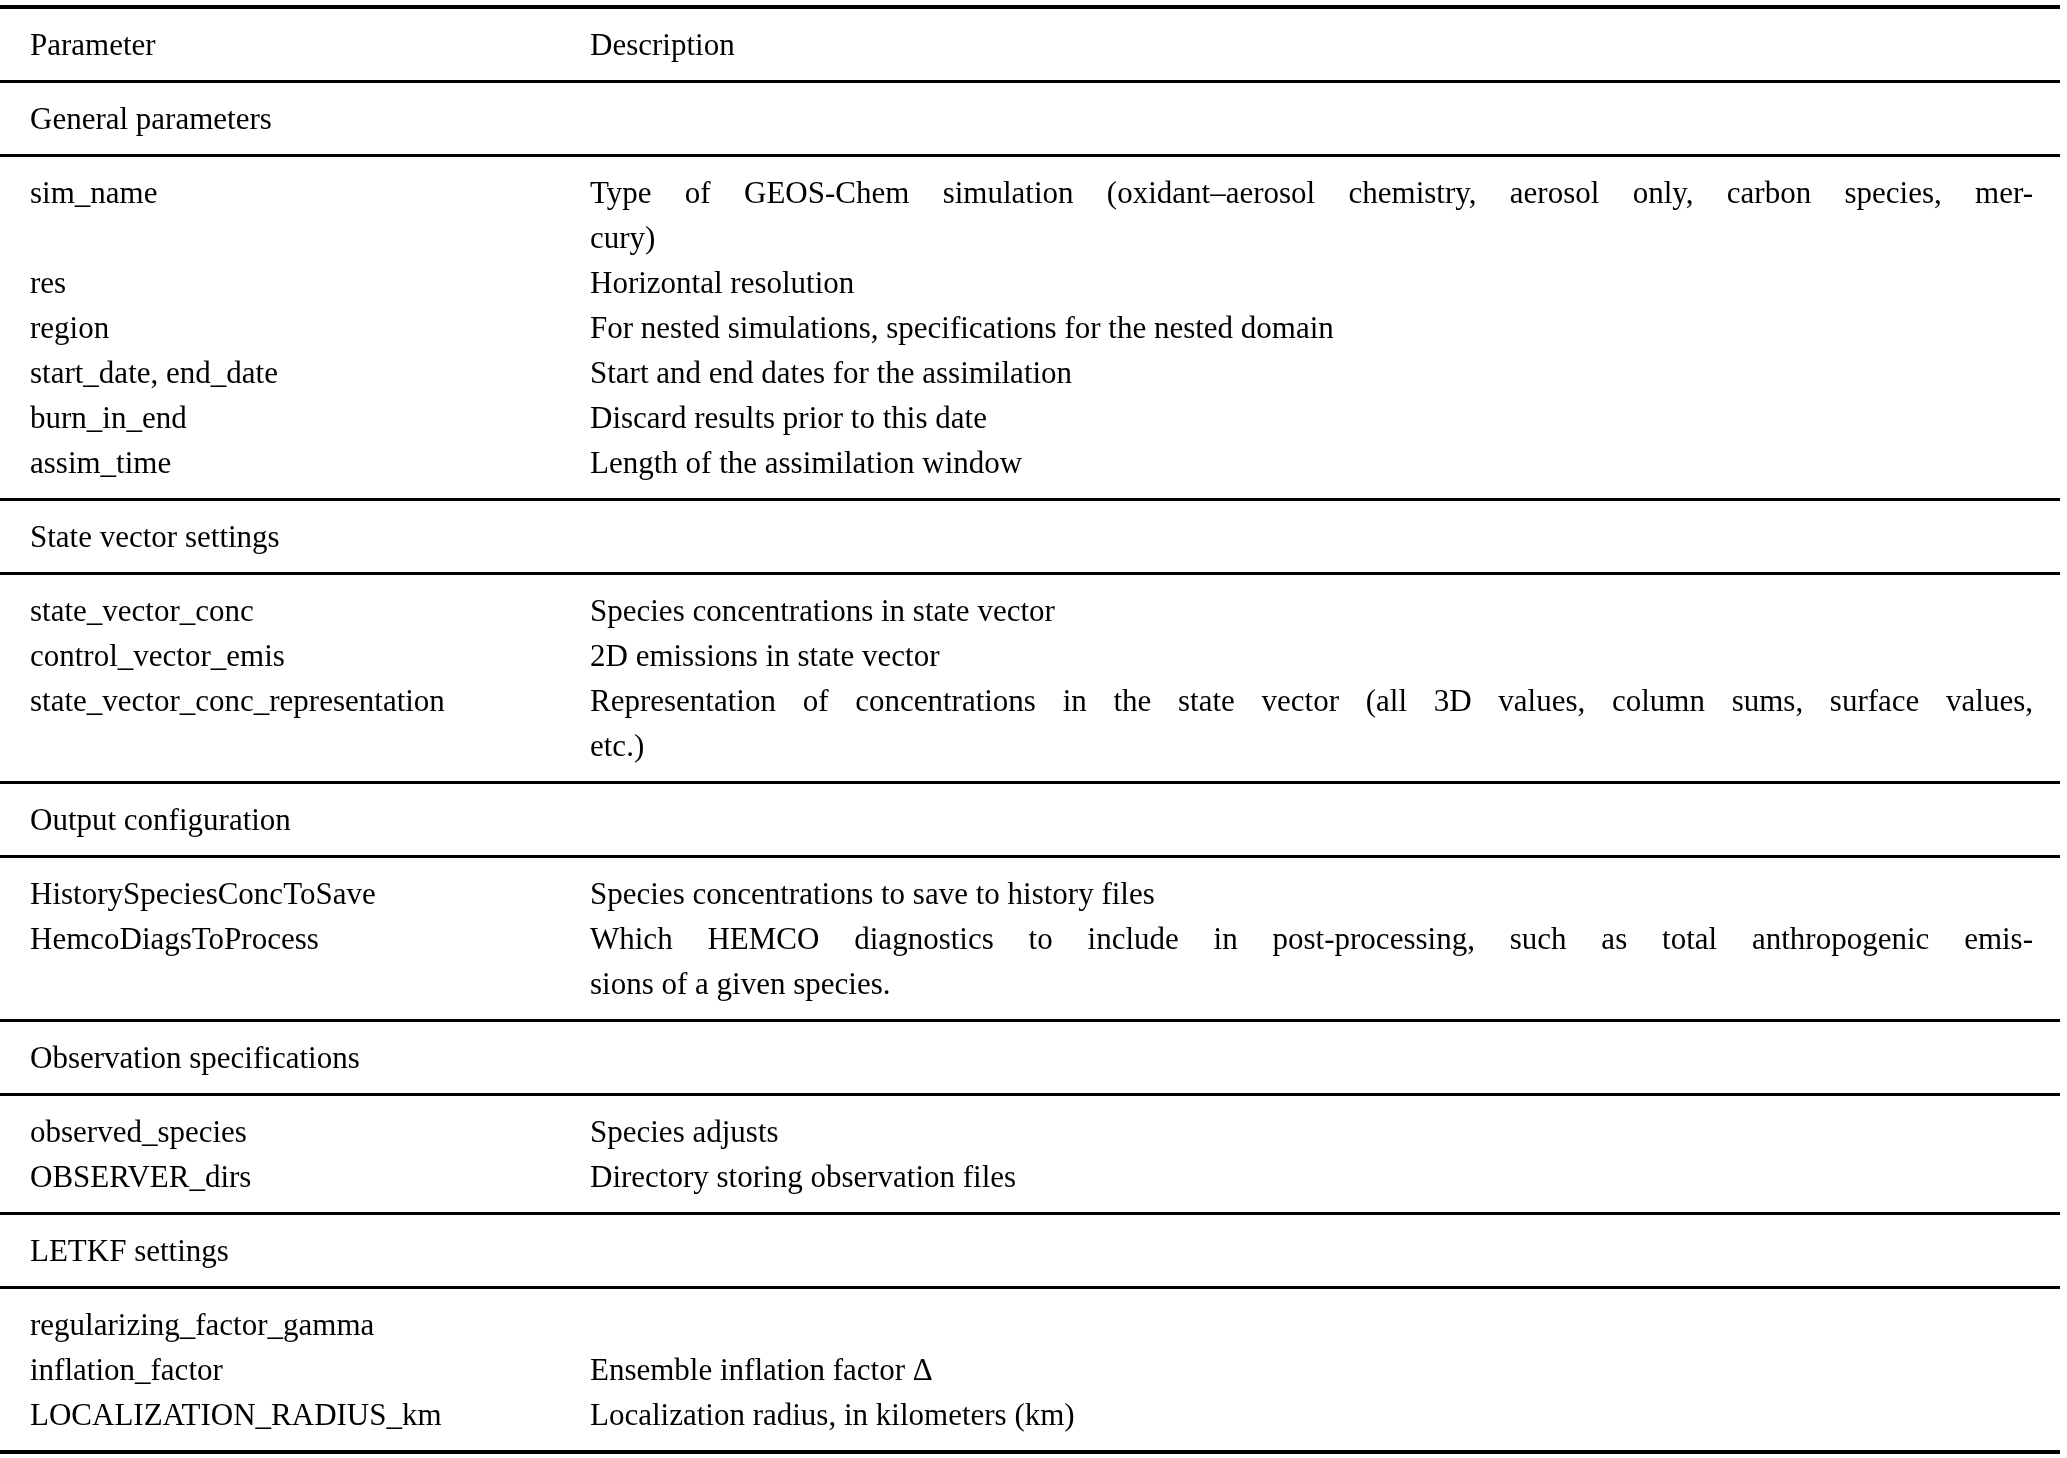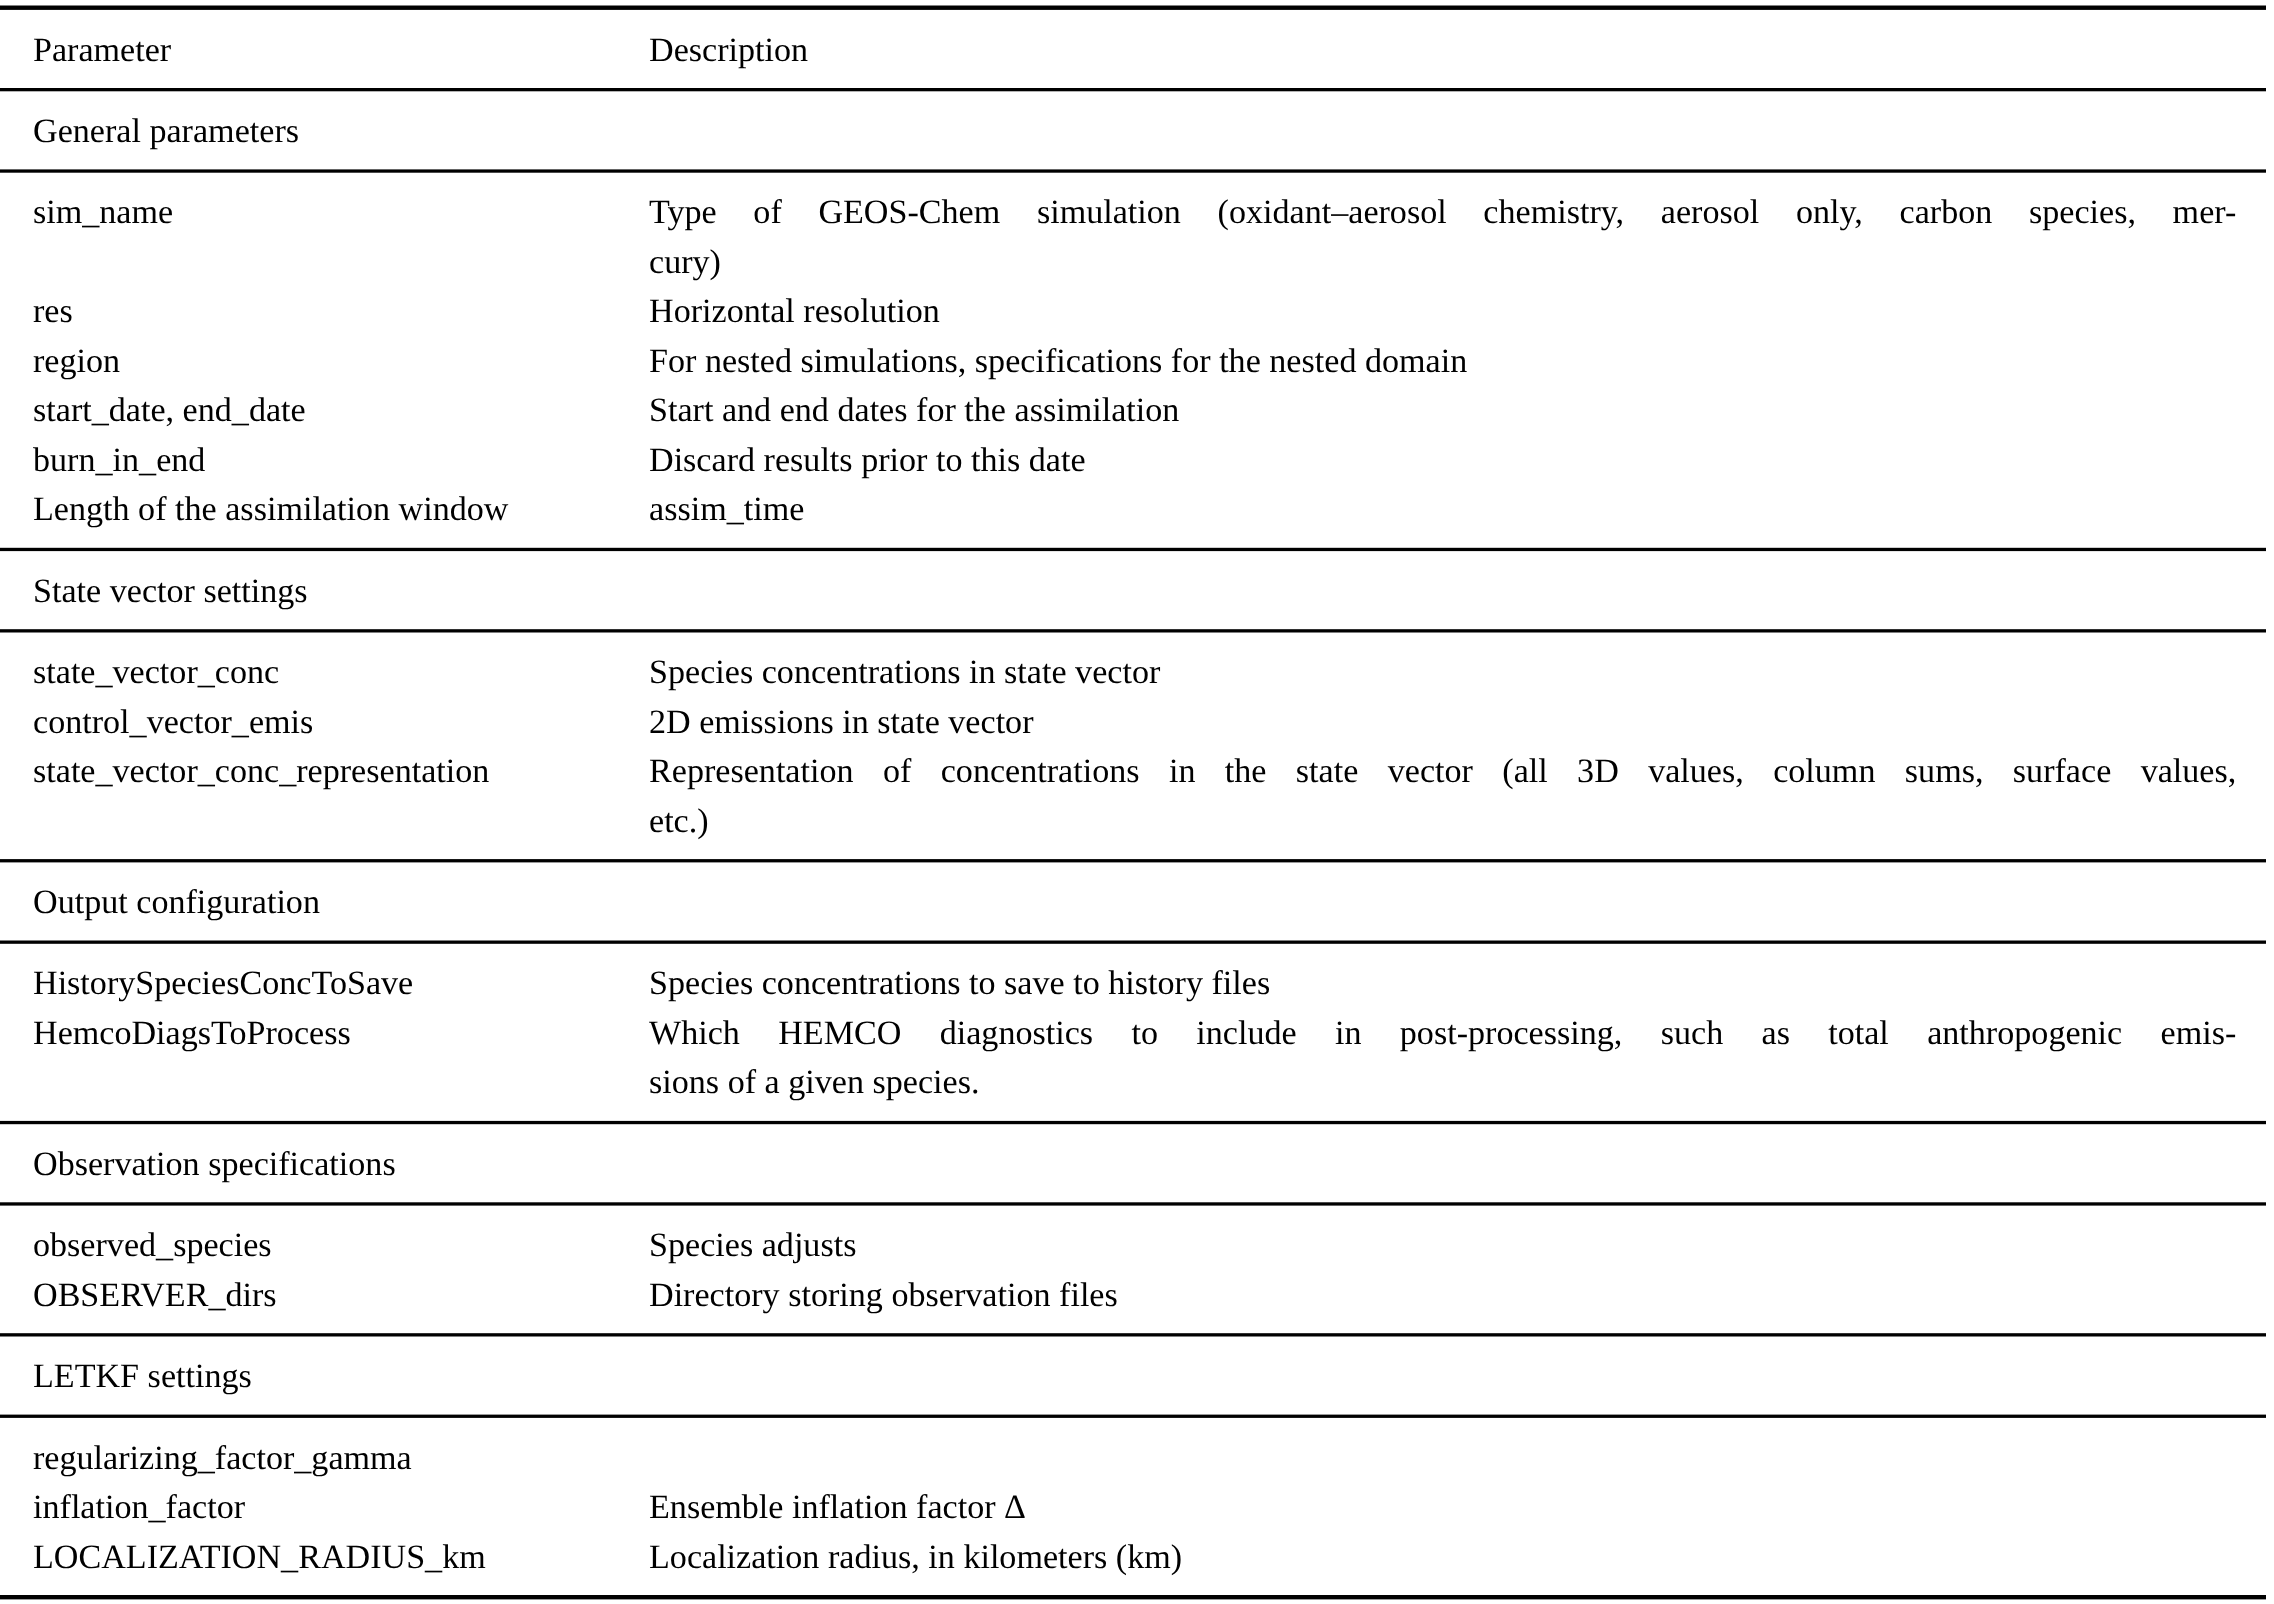--- a/index.html
+++ b/index.html
@@ -71,24 +71,24 @@
         <div class="line">Start and end dates for the assimilation</div>
       </div>
     </div>
     <div class="row">
       <div class="cell param">burn_in_end</div>
       <div class="cell desc">
         <div class="line">Discard results prior to this date</div>
       </div>
     </div>
     <div class="row">
+      <div class="cell param">assim_time</div>
       <div class="cell desc">
         <div class="line">Length of the assimilation window</div>
       </div>
-      <div class="cell param">assim_time</div>
     </div>
   </div>
 
   <div class="rule"></div>
 
   <div class="sect">State vector settings</div>
 
   <div class="rule"></div>
 
   <div class="rowgroup">

